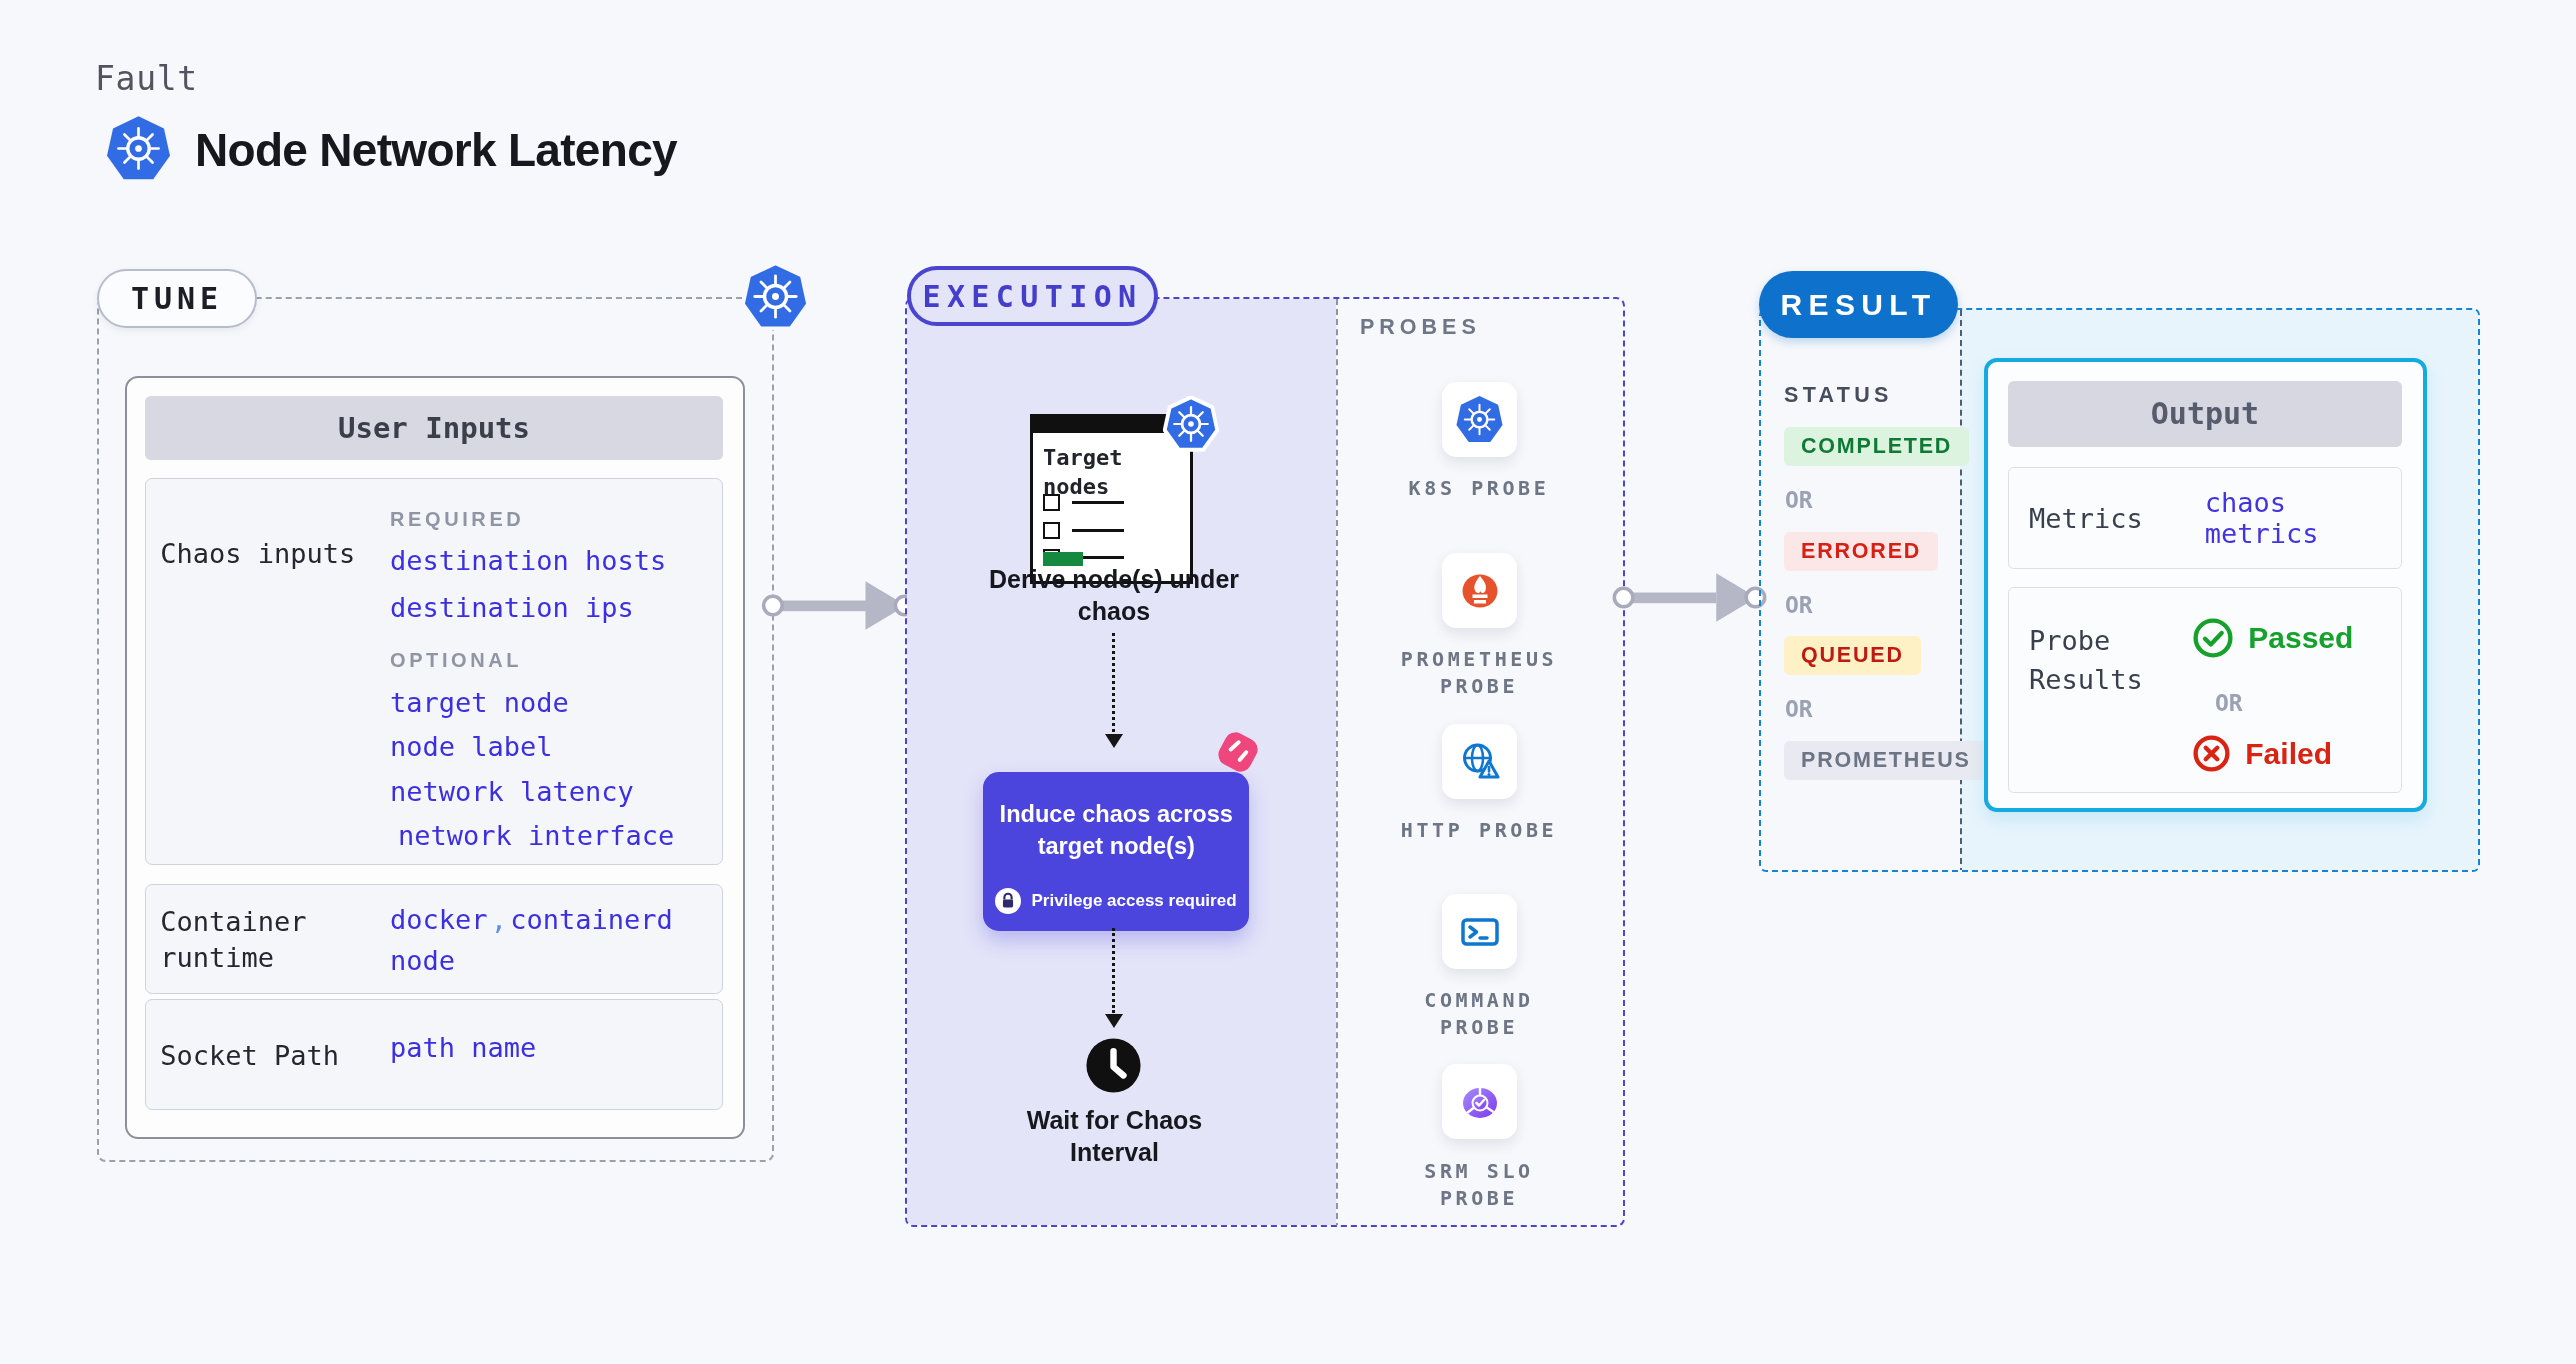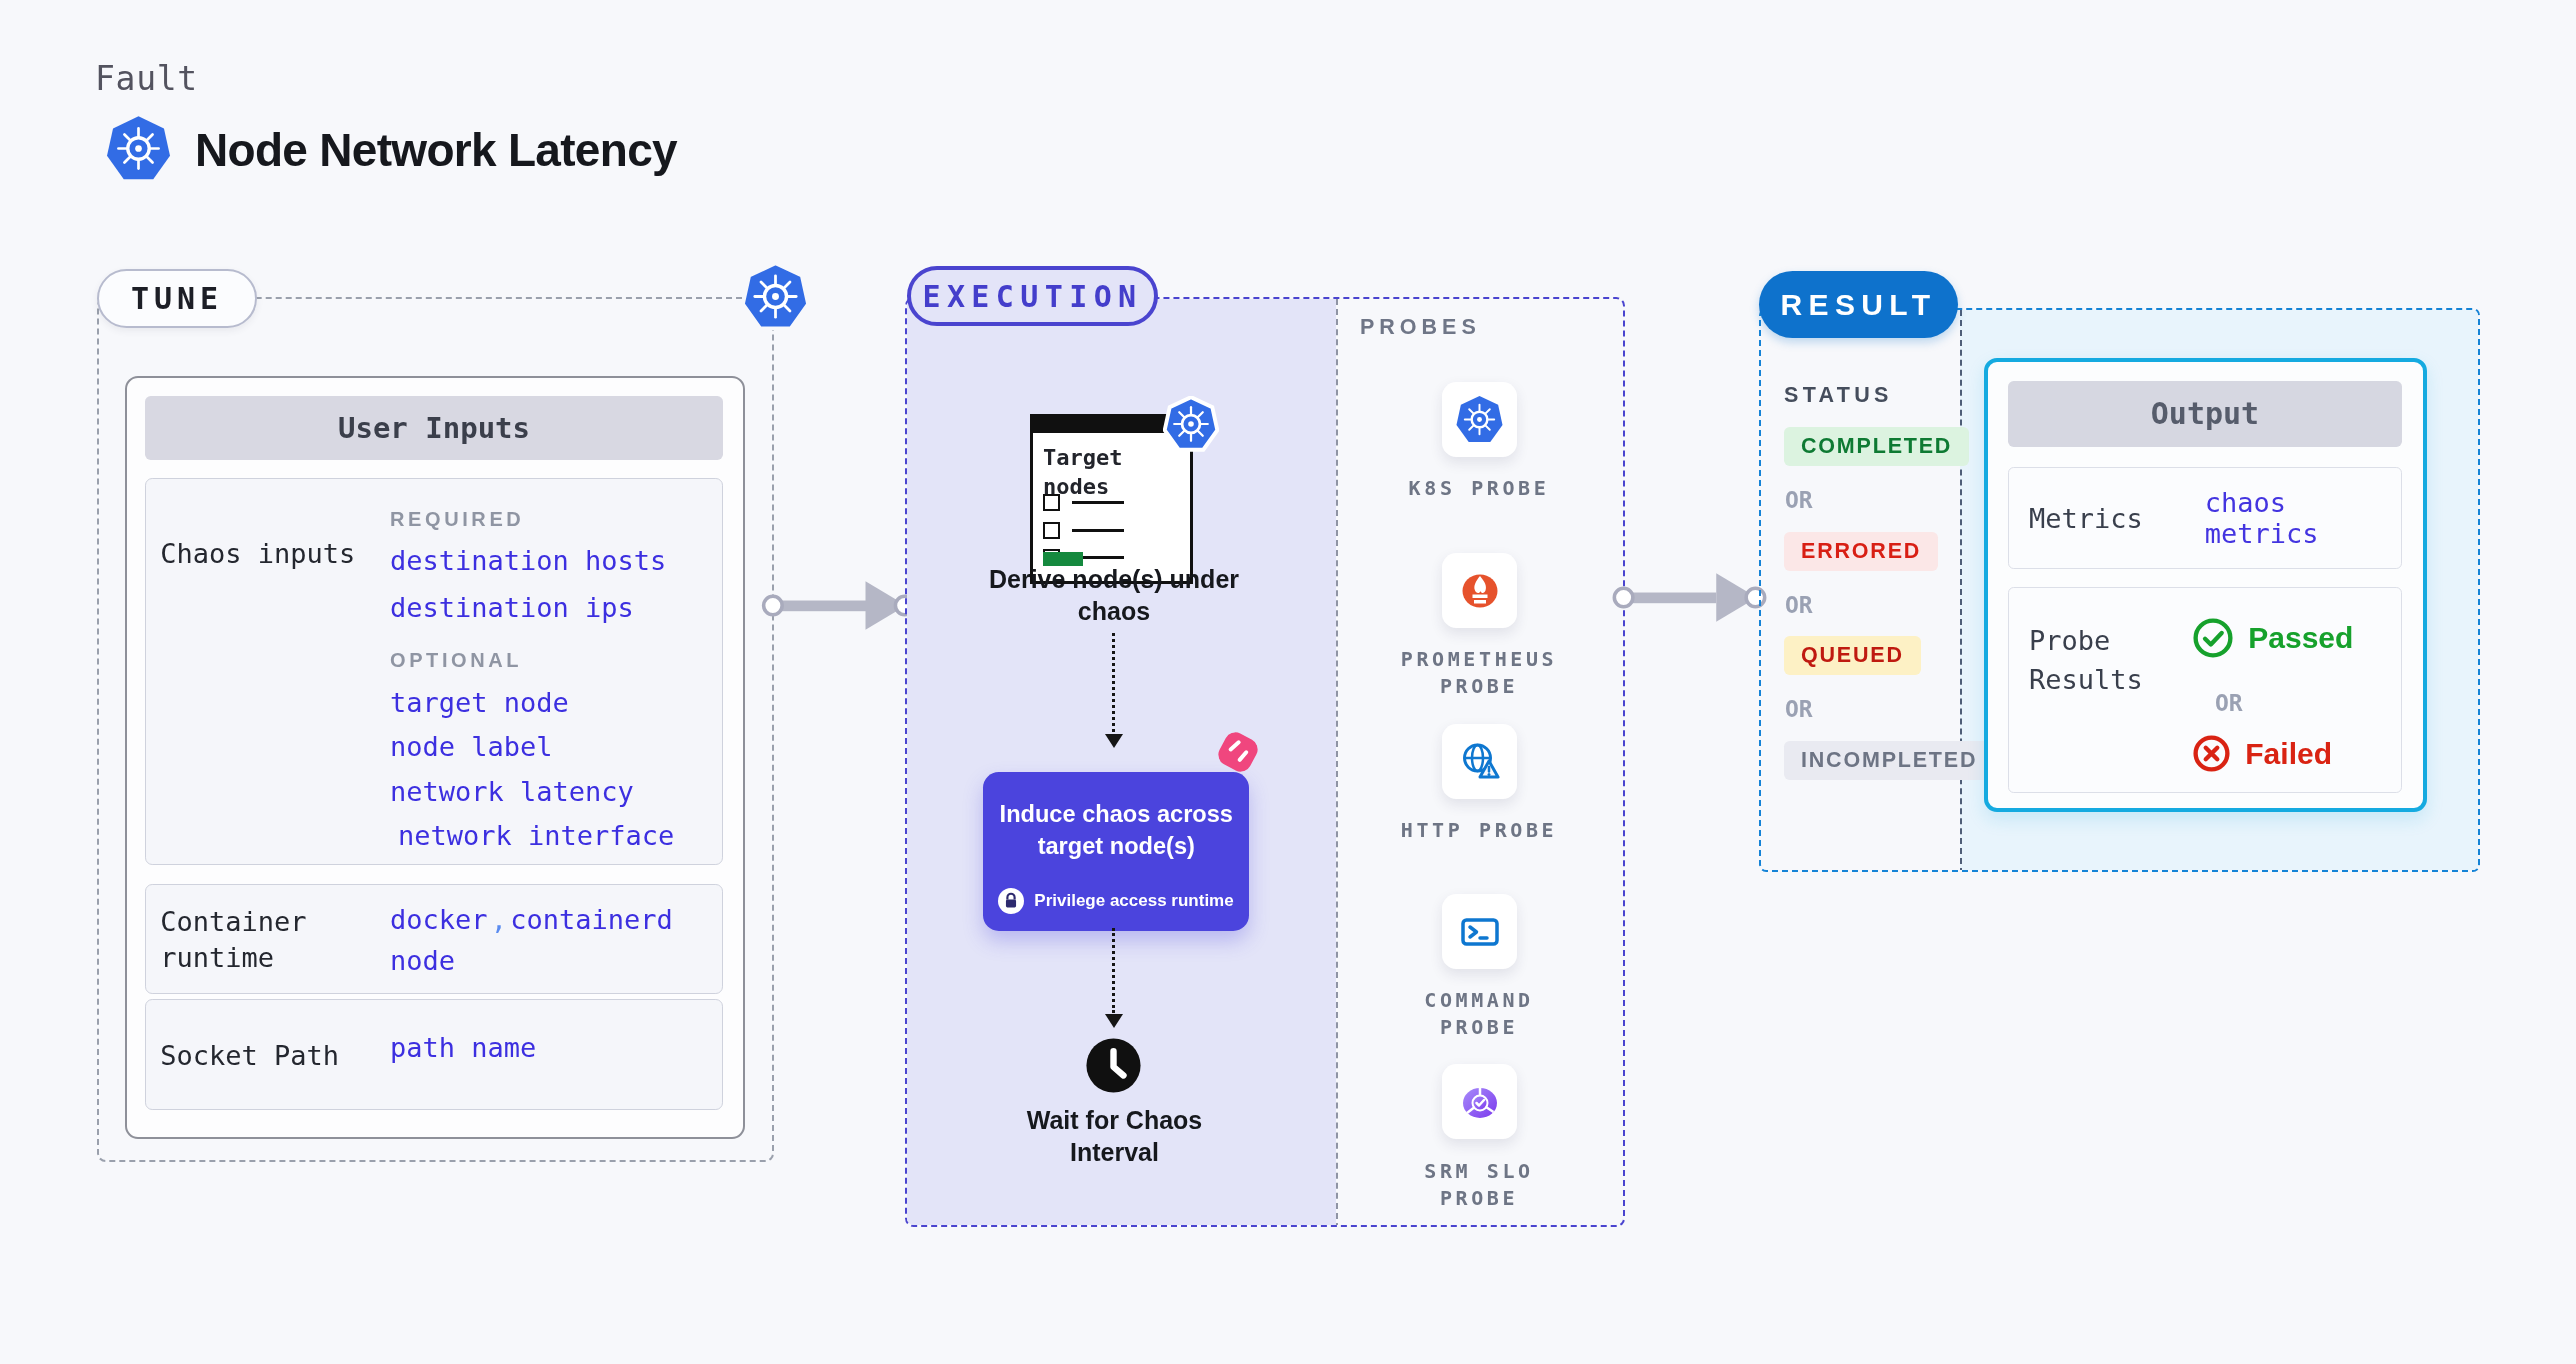--- a/index.html
+++ b/index.html
@@ -236,21 +236,21 @@
   <div class="abs arrowhead-down head-a"></div>
 
   <div class="abs induce-box">
     <div class="abs induce-text">Induce chaos across target node(s)</div>
     <div class="abs privilege-row">
       <svg class="lock-circle" viewBox="0 0 36 36">
         <circle cx="18" cy="18" r="18" fill="#ffffff"></circle>
         <rect x="11" y="16" width="14" height="11" rx="2" fill="#2d2a6e"></rect>
         <path d="M13 16 v-3 a5 5 0 0 1 10 0 v3" fill="none" stroke="#2d2a6e" stroke-width="3"></path>
       </svg>
-      <span class="privilege-text">Privilege access runtime</span>
+      <span class="privilege-text">Privilege access required</span>
     </div>
   </div>
   <svg class="abs litmus" viewBox="0 0 60 60">
     <rect x="4" y="4" width="52" height="52" rx="16" fill="#f0467e" transform="rotate(40 30 30)"></rect>
     <line x1="20" y1="24" x2="34" y2="16" stroke="#fff" stroke-width="6" stroke-linecap="round"></line>
     <line x1="30" y1="42" x2="42" y2="33" stroke="#fff" stroke-width="6" stroke-linecap="round"></line>
   </svg>
 
   <div class="abs dotted-arrow dot-b"></div>
   <div class="abs arrowhead-down head-b"></div>
@@ -342,21 +342,21 @@
   </div>
   <div class="abs pill result-pill">RESULT</div>
 
   <div class="abs status-heading">STATUS</div>
   <div class="abs badge badge-completed" style="left:1784px; top:427px;">COMPLETED</div>
   <div class="abs or-label" style="left:1785px; top:487px;">OR</div>
   <div class="abs badge badge-errored" style="left:1784px; top:532px;">ERRORED</div>
   <div class="abs or-label" style="left:1785px; top:592px;">OR</div>
   <div class="abs badge badge-queued" style="left:1784px; top:636px;">QUEUED</div>
   <div class="abs or-label" style="left:1785px; top:696px;">OR</div>
-  <div class="abs badge badge-incompleted" style="left:1784px; top:741px;">INCOMPLETED</div>
+  <div class="abs badge badge-incompleted" style="left:1784px; top:741px;">PROMETHEUS</div>
 
   <div class="abs output-panel">
     <div class="abs output-header">Output</div>
 
     <div class="abs output-row metrics-row">
       <span class="metrics-label">Metrics</span>
       <span class="metrics-value">chaos metrics</span>
     </div>
 
     <div class="abs output-row proberes-row">

